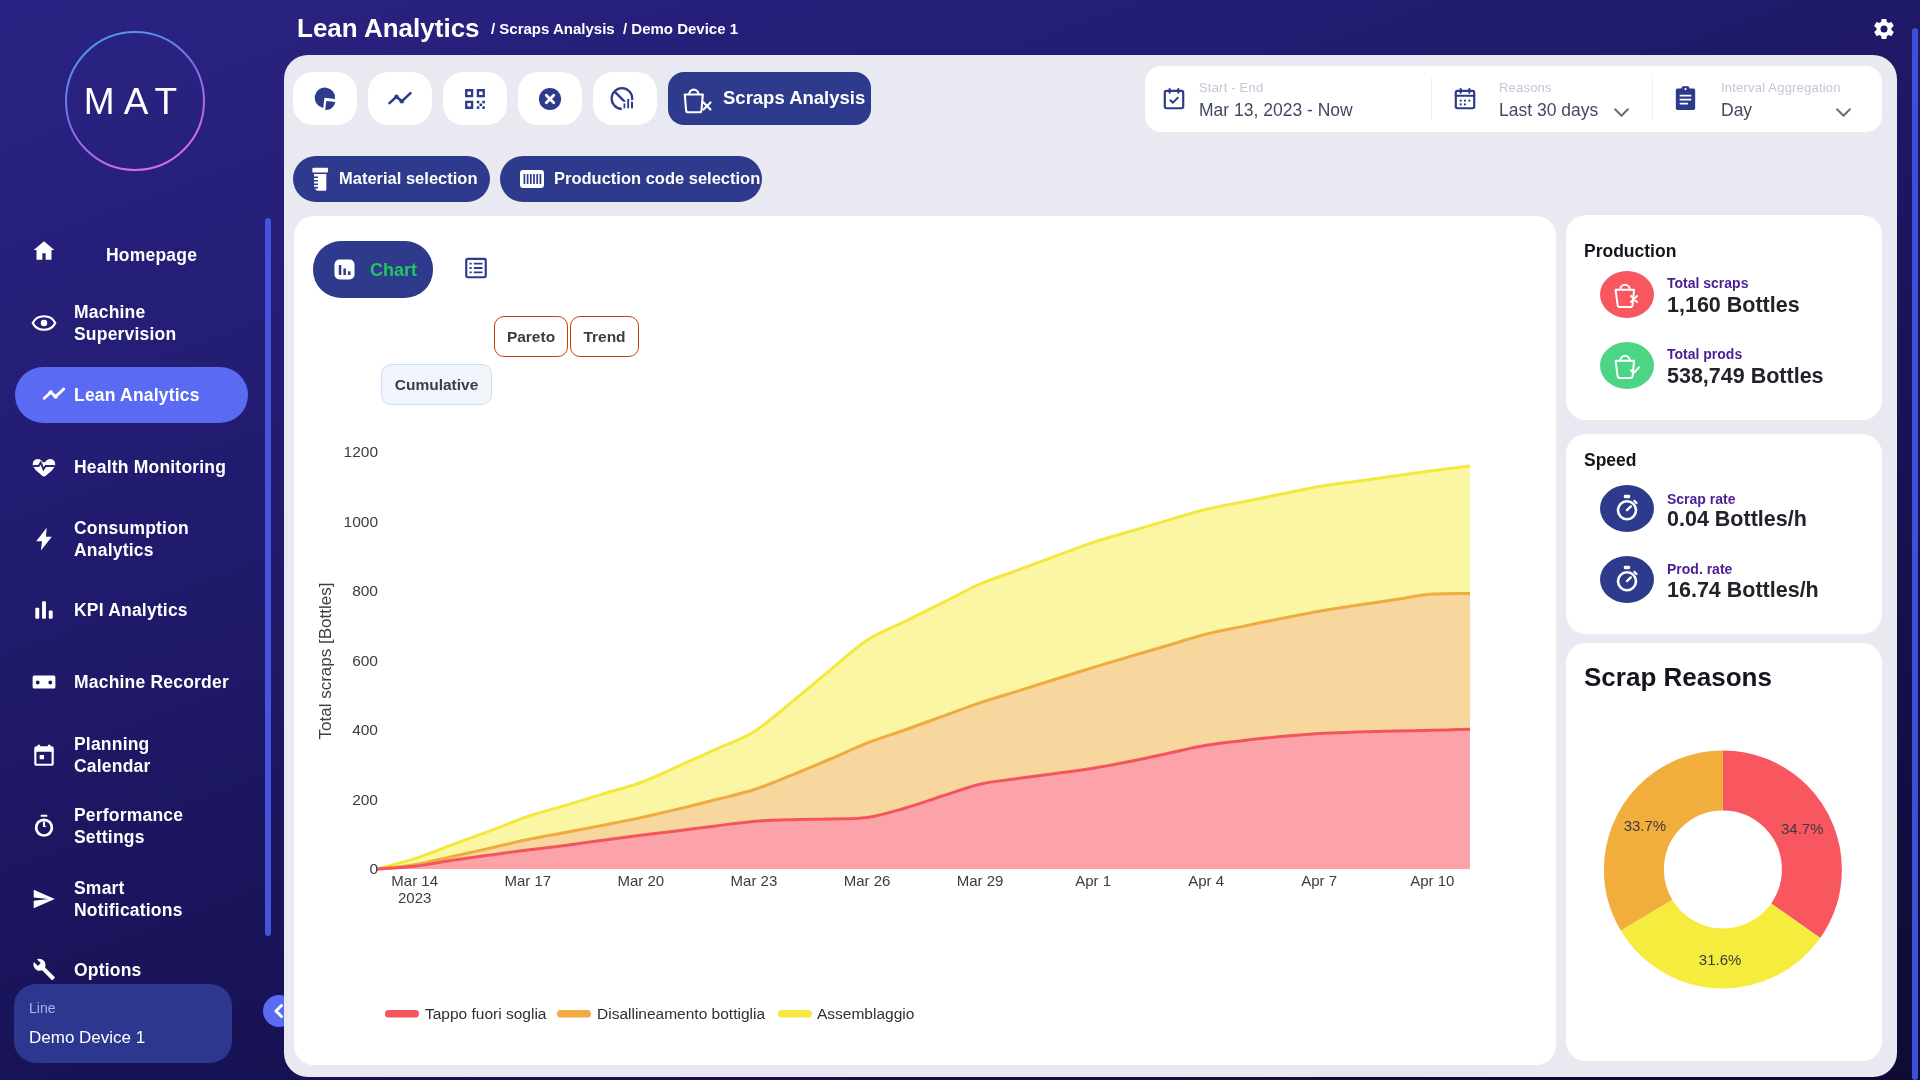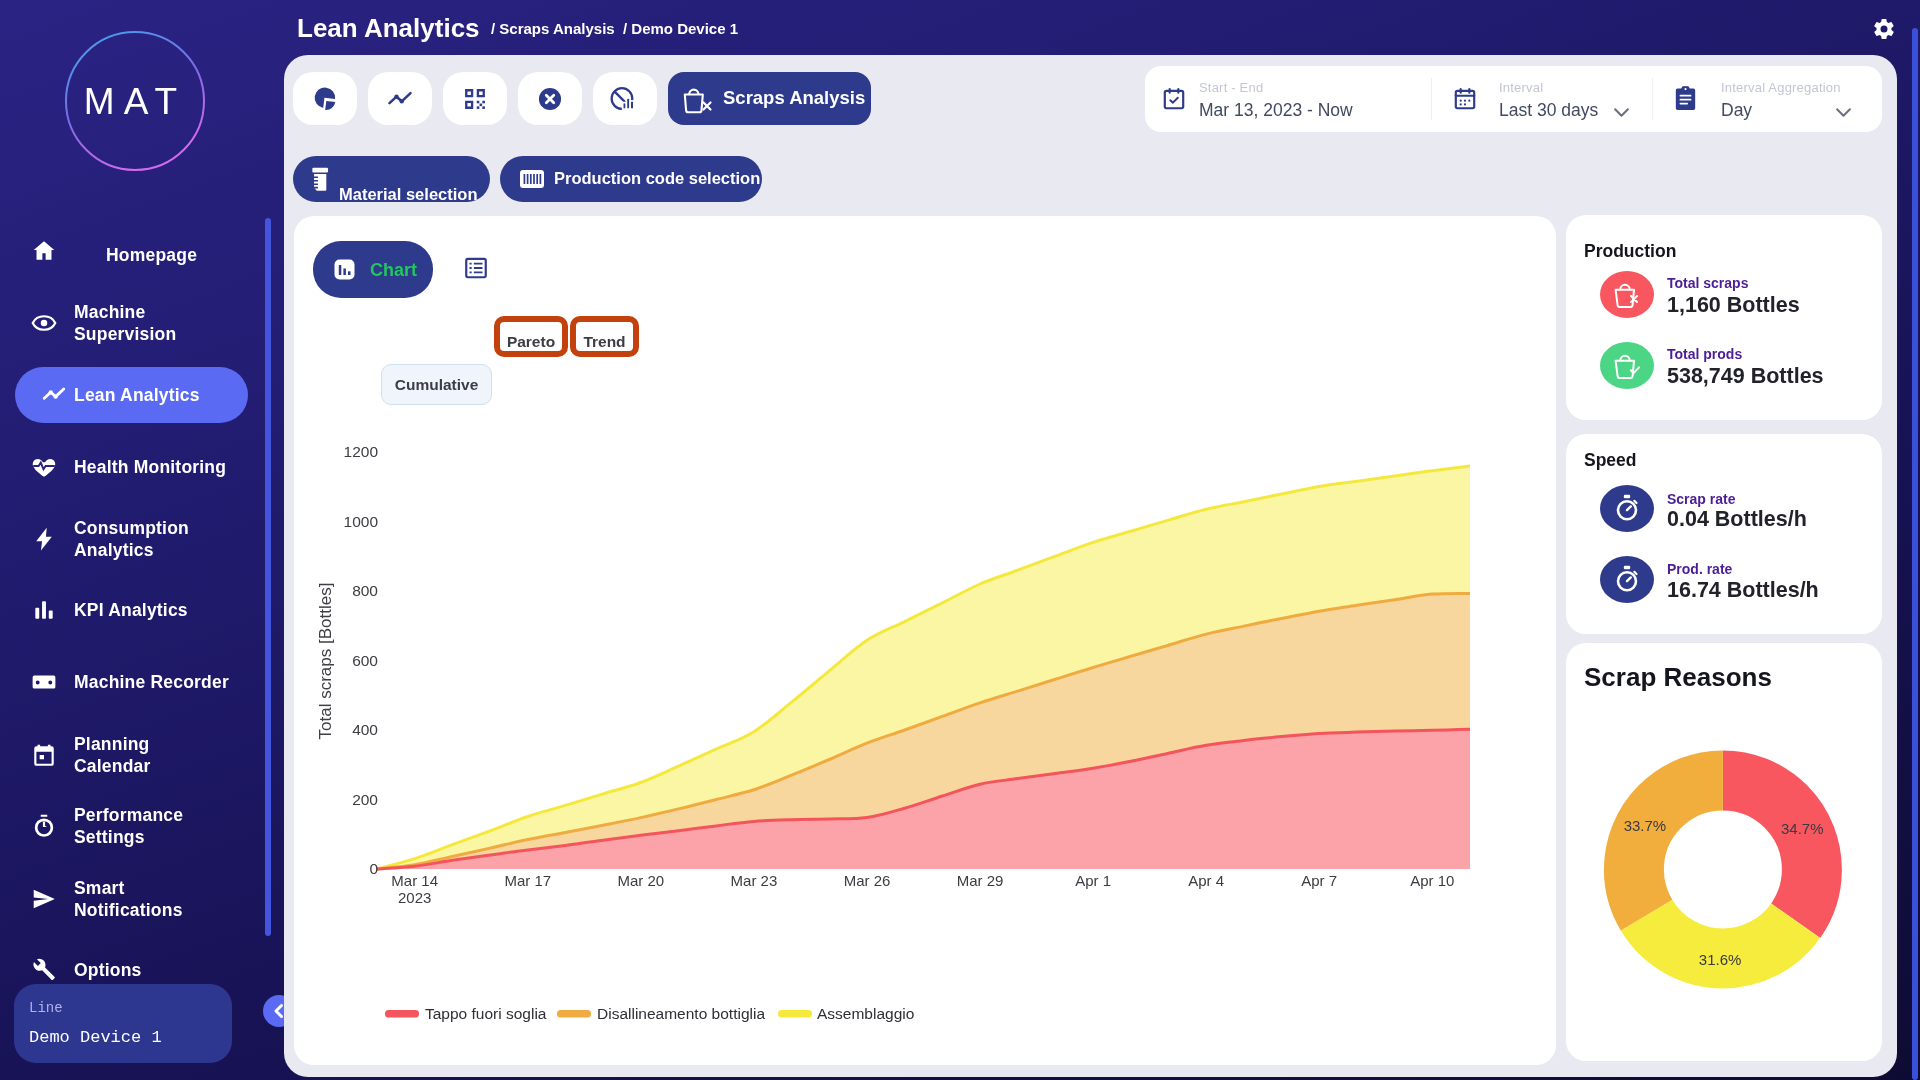--- a/index.html
+++ b/index.html
@@ -11,41 +11,41 @@
 }
 .abs { position:absolute; }
 
 #logo { left:65px; top:31px; }
 .menu-item { position:absolute; left:0; width:260px; z-index:3; }
 #lean-pill { z-index:1; }
 .menu-item .mi-icon { position:absolute; left:31px; top:0; width:26px; height:26px; }
 .menu-item .mi-text { position:absolute; left:74px; font-weight:bold; font-size:17.5px; line-height:22px; letter-spacing:.2px; }
 #lean-pill { left:15px; top:367px; width:233px; height:56px; background:#5a6af3; border-radius:28px; }
 #side-scroll { left:265px; top:218px; width:6px; height:718px; background:#4355dc; border-radius:3px; }
-#line-card { left:14px; top:984px; width:218px; height:79px; background:#2e3790; border-radius:22px;font-family:Liberation Mono, monospace; }
+#line-card { left:14px; top:984px; width:218px; height:79px; background:#2e3790; border-radius:22px; }
 #line-card .l1 { position:absolute; left:15px; top:16px; font-size:14px; color:#aeb4e8; }
 #line-card .l2 { position:absolute; left:15px; top:44px; font-size:17px; color:#fff; }
 #collapse { left:263px; top:995px; width:32px; height:32px; border-radius:50%; background:#5a6af3; }
 
 #crumbs { left:297px; top:13px; }
 
 #panel { left:284px; top:55px; width:1613px; height:1022px; background:#e9e9f2; border-radius:24px; }
 .iconbtn { position:absolute; top:72px; width:64px; height:53px; background:#fff; border-radius:20px; }
 .navy { background:#2e3a8c; }
 #scraps-btn { position:absolute; left:668px; top:72px; width:203px; height:53px; border-radius:16px; color:#fff; font-weight:bold; font-size:17px; }
 #datebox { position:absolute; left:1145px; top:66px; width:737px; height:66px; background:#fff; border-radius:16px; }
 .dlabel { position:absolute; font-size:13px; color:#c3c6d4; letter-spacing:.2px; }
 .dvalue { position:absolute; font-size:17.5px; color:#414a61; }
 .ddiv { position:absolute; top:12px; width:1px; height:42px; background:#ededf2; }
 .selbtn { position:absolute; top:156px; height:46px; background:#2e3a8c; border-radius:23px; color:#fff; font-weight:bold; font-size:16.5px; }
 
 #chart-card { position:absolute; left:294px; top:216px; width:1262px; height:849px; background:#fff; border-radius:20px; }
 #chart-btn { position:absolute; left:313px; top:241px; width:120px; height:57px; background:#2e3a8c; border-radius:28px; }
 #chart-btn span { position:absolute; left:57px; top:19px; color:#22c55e; font-weight:bold; font-size:18px; }
-.tab { position:absolute; top:316px; height:41px; border-radius:10px; background:#fff; border:6px solid #c2410c; font-weight:bold; font-size:15.5px; color:#3c3c46; text-align:center; }
+.tab { position:absolute; top:316px; height:41px; border-radius:10px; background:#fff; border:1px solid #c2410c; font-weight:bold; font-size:15.5px; color:#3c3c46; text-align:center; }
 .tab.sel { background:#f0f5fc; border:1px solid #cfe0f2;margin-top:48px; }
 
 .rcard { position:absolute; left:1566px; width:316px; background:#fff; border-radius:20px; }
 .rtitle { position:absolute; left:18px; font-weight:bold; color:#15151d; }
 .rrow-label { position:absolute; font-weight:bold; font-size:14px; color:#4c1d95; }
 .rrow-value { position:absolute; font-weight:bold; font-size:21.5px; color:#22222a; }
 .circ { position:absolute; left:1600px; width:54px; height:47px; border-radius:50%; }
 </style>
 </head>
 <body>
@@ -231,21 +231,21 @@
       <path fill="none" stroke="#2e3a8c" stroke-width="2" d="M5 4.5h14a1.5 1.5 0 0 1 1.5 1.5v13a1.5 1.5 0 0 1-1.5 1.5H5A1.5 1.5 0 0 1 3.5 19V6A1.5 1.5 0 0 1 5 4.5z"></path>
       <path stroke="#2e3a8c" stroke-width="2" stroke-linecap="round" d="M8 2.8v3.4 M16 2.8v3.4 M3.5 9h17"></path>
       <g fill="#2e3a8c">
         <circle cx="8" cy="13.5" r="1"></circle>
         <circle cx="12" cy="13.5" r="1"></circle>
         <circle cx="16" cy="13.5" r="1"></circle>
         <circle cx="8" cy="17" r="1"></circle>
         <circle cx="12" cy="17" r="1"></circle>
       </g>
     </svg>
-  <div class="dlabel" style="left:354px; top:14px;">Interval</div>
+  <div class="dlabel" style="left:354px; top:14px;">Reasons</div>
   <div class="dvalue" style="left:354px; top:34px;">Last 30 days</div>
   <svg style="position:absolute; left:468px; top:41px;" width="17" height="11" viewBox="0 0 18 12">
       <path d="M2 2.5 9 9.5 16 2.5" fill="none" stroke="#696f7e" stroke-width="2.2" stroke-linecap="round" stroke-linejoin="round"></path>
     </svg>
   <div class="ddiv" style="left:507px;"></div>
   <svg style="position:absolute; left:527px; top:19px;" width="27" height="27" viewBox="0 0 24 24">
       <path fill="#2e3a8c" d="M19 3h-3.2A2.8 2.8 0 0 0 13 1h-2a2.8 2.8 0 0 0-2.8 2H5a1.6 1.6 0 0 0-1.6 1.6v16A1.6 1.6 0 0 0 5 22.2h14a1.6 1.6 0 0 0 1.6-1.6v-16A1.6 1.6 0 0 0 19 3zm-7-.4a1 1 0 1 1 0 2 1 1 0 0 1 0-2z"></path>
       <g stroke="#fff" stroke-width="1.6" stroke-linecap="round">
         <path d="M7.5 9.5h9 M7.5 13h9 M7.5 16.5h6"></path>
       </g>
@@ -260,21 +260,21 @@
 <div class="selbtn abs" style="left:293px; width:197px;">
   <svg style="position:absolute; left:17px; top:10px;" width="22" height="26" viewBox="0 0 20 24">
       <g fill="#fff">
         <rect x="2" y="1.5" width="14.5" height="4.6" rx="1"></rect>
         <path d="M3.6 7.4h11.3V22a0.9 0.9 0 0 1-0.9.9H6.2L3.6 20z"></path>
       </g>
       <g stroke="#2e3a8c" stroke-width="1.5">
         <path d="M3.6 10.4h4.8 M3.6 13.6h4.8 M3.6 16.8h4.8 M3.6 20h4.8" transform="translate(-1.2,0)"></path>
       </g>
     </svg>
-  <span style="position:absolute; left:46px; top:13px;margin-top:16px;">Material selection</span>
+  <span style="position:absolute; left:46px; top:13px;">Material selection</span>
 </div>
 <div class="selbtn abs" style="left:500px; width:262px;">
   <svg style="position:absolute; left:19px; top:11px;" width="26" height="24" viewBox="0 0 26 24">
       <rect x="1" y="3" width="24" height="18" rx="3" fill="#fff"></rect>
       <g stroke="#2e3a8c" stroke-width="1.7">
         <path d="M5.4 7v10 M8.6 7v10 M11.8 7v10 M15 7v10 M18.2 7v10 M21.4 7v10"></path>
       </g>
     </svg>
   <span style="position:absolute; left:54px; top:13px;">Production code selection</span>
 </div>

